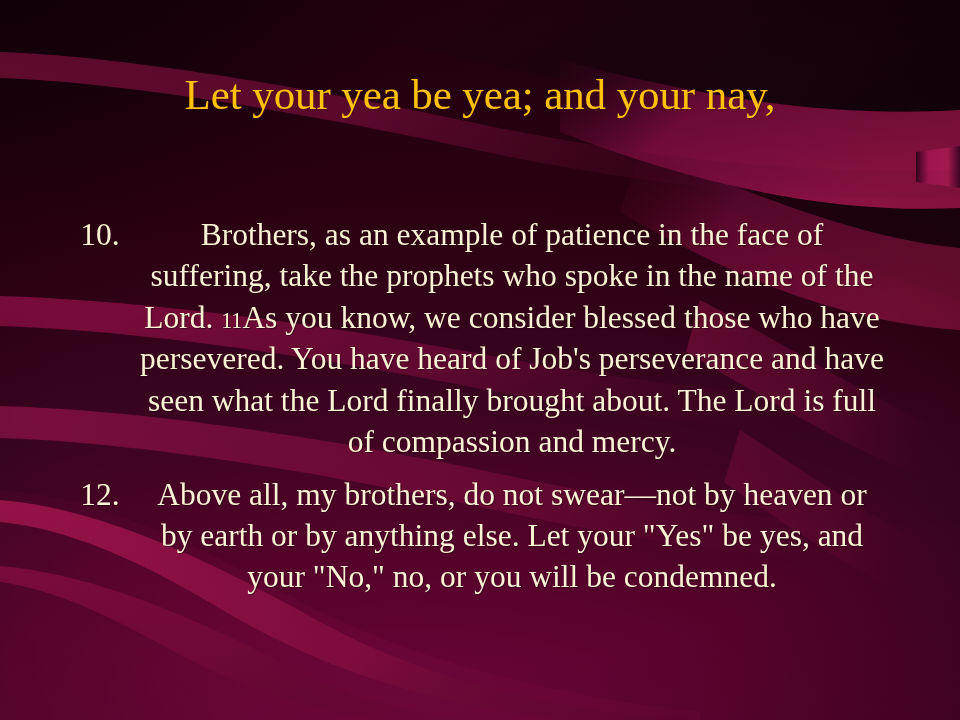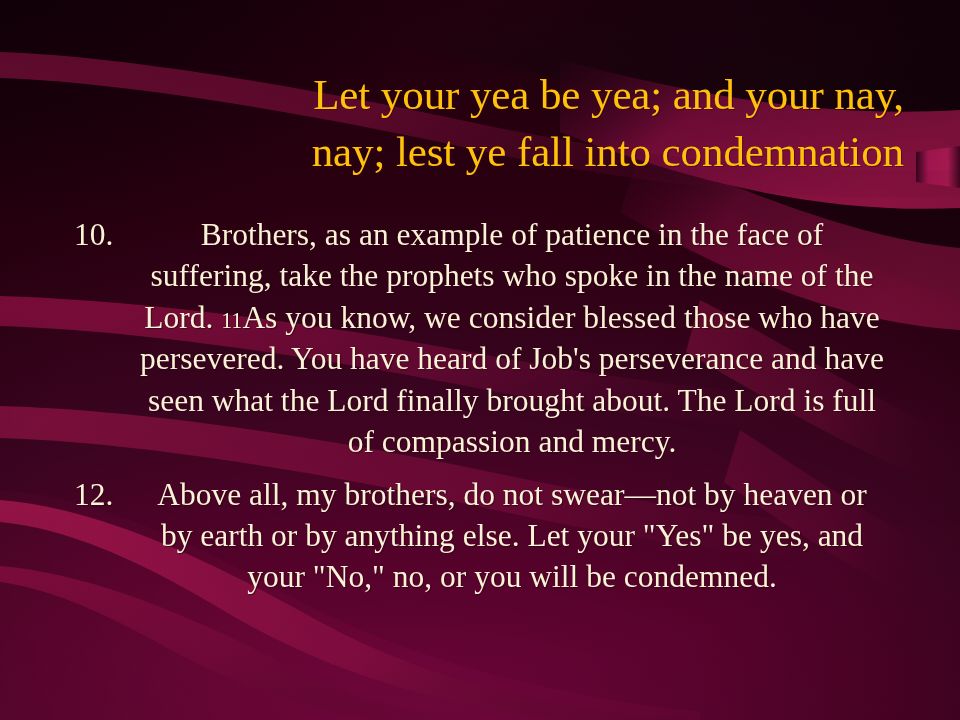--- a/index.html
+++ b/index.html
@@ -49,21 +49,21 @@
   #content {
     position: absolute;
     inset: 0;
   }
 
   #title {
     position: absolute;
     left: 56px;
     top: 66px;
     width: 848px;
-    text-align: right;
+    text-align: center;
     color: #FFC20A;
     font-size: 43px;
     line-height: 1.33;
     letter-spacing: -0.1px;
     text-shadow: 1px 1px 0 rgba(60,0,24,0.55);
   }
   #title .tline { display: block; white-space: nowrap; }
 
   #body-block {
     position: absolute;
@@ -78,21 +78,21 @@
   .para {
     position: relative;
     padding-left: 66px;
     margin-bottom: 11px;
   }
   .para .num {
     position: absolute;
     left: 0;
     top: 0;
     width: 52px;
-    text-align: left;
+    text-align: center;
   }
   .para .ptext {
     display: block;
     text-align: center;
   }
   .vnum {
     font-size: 0.70em;
   }
 </style>
 </head>
@@ -173,21 +173,20 @@
     <path d="M 700,300 C 790,346 870,400 960,436 L 960,492 C 860,456 772,402 686,352 Z" fill="url(#gRibC)" opacity="0.42"></path>
     <path d="M 740,430 C 820,482 890,530 960,562 L 960,620 C 876,586 798,534 724,482 Z" fill="url(#gRibB)" opacity="0.34"></path>
   </svg>
 
   <div id="bg-vignette"></div>
 
   <div id="content">
 
     <div id="title">
       <span class="tline">Let your yea be yea; and your nay,</span>
-      <span class="tline">nay; lest ye fall into condemnation</span>
     </div>
 
     <div id="body-block">
 
       <div class="para">
         <span class="num">10.</span>
         <span class="ptext"><span>Brothers, as an example of patience in the face of suffering, take the prophets who spoke in the name of the Lord. </span><span class="vnum">11</span><span>As you know, we consider blessed those who have persevered. You have heard of Job's perseverance and have seen what the Lord finally brought about. The Lord is full of compassion and mercy.</span></span>
       </div>
 
       <div class="para">

